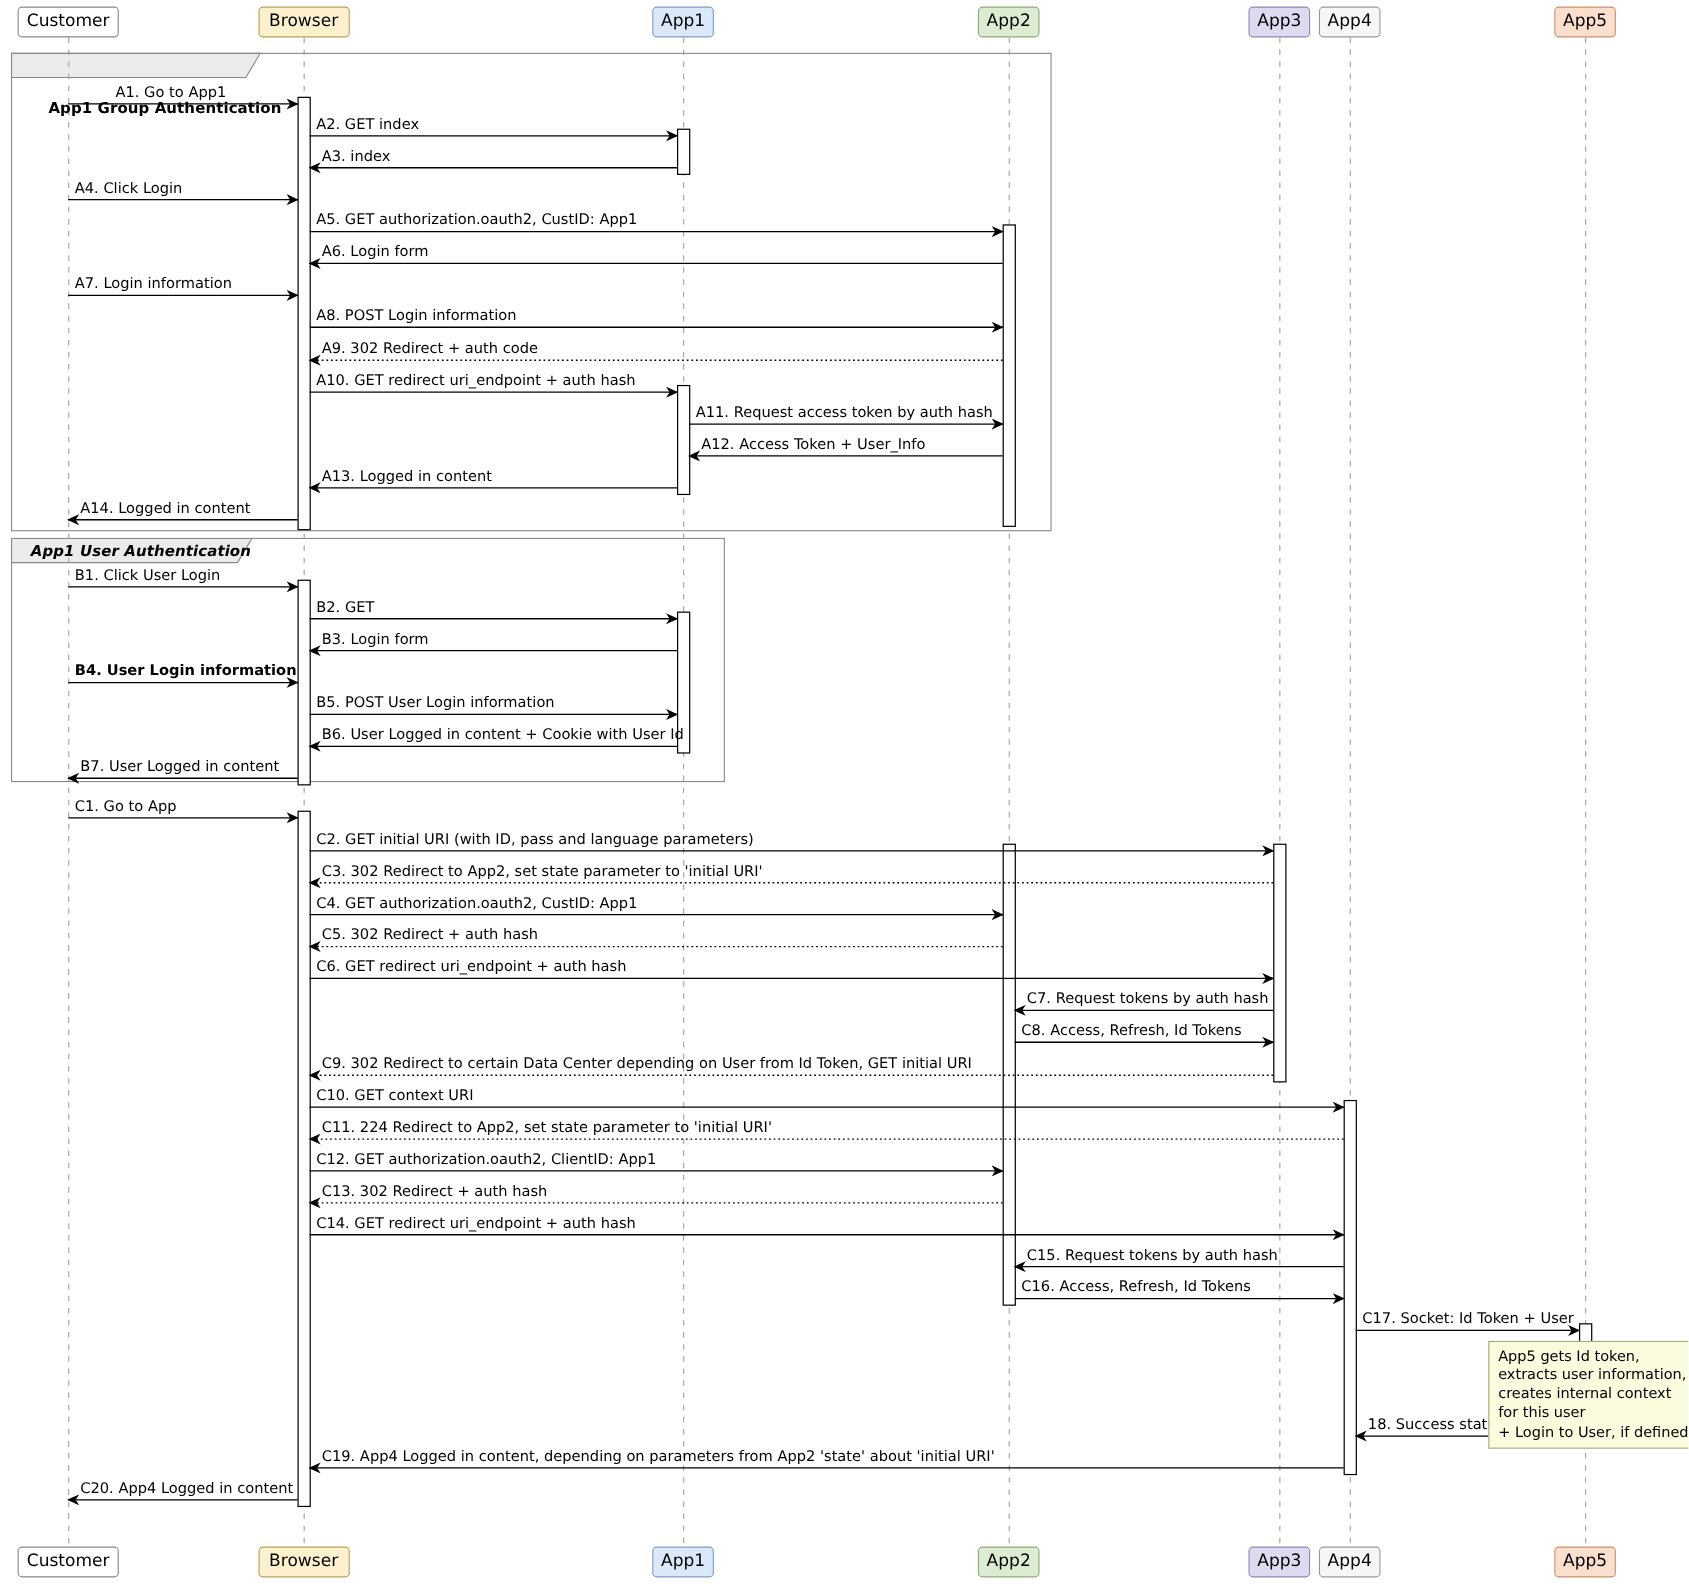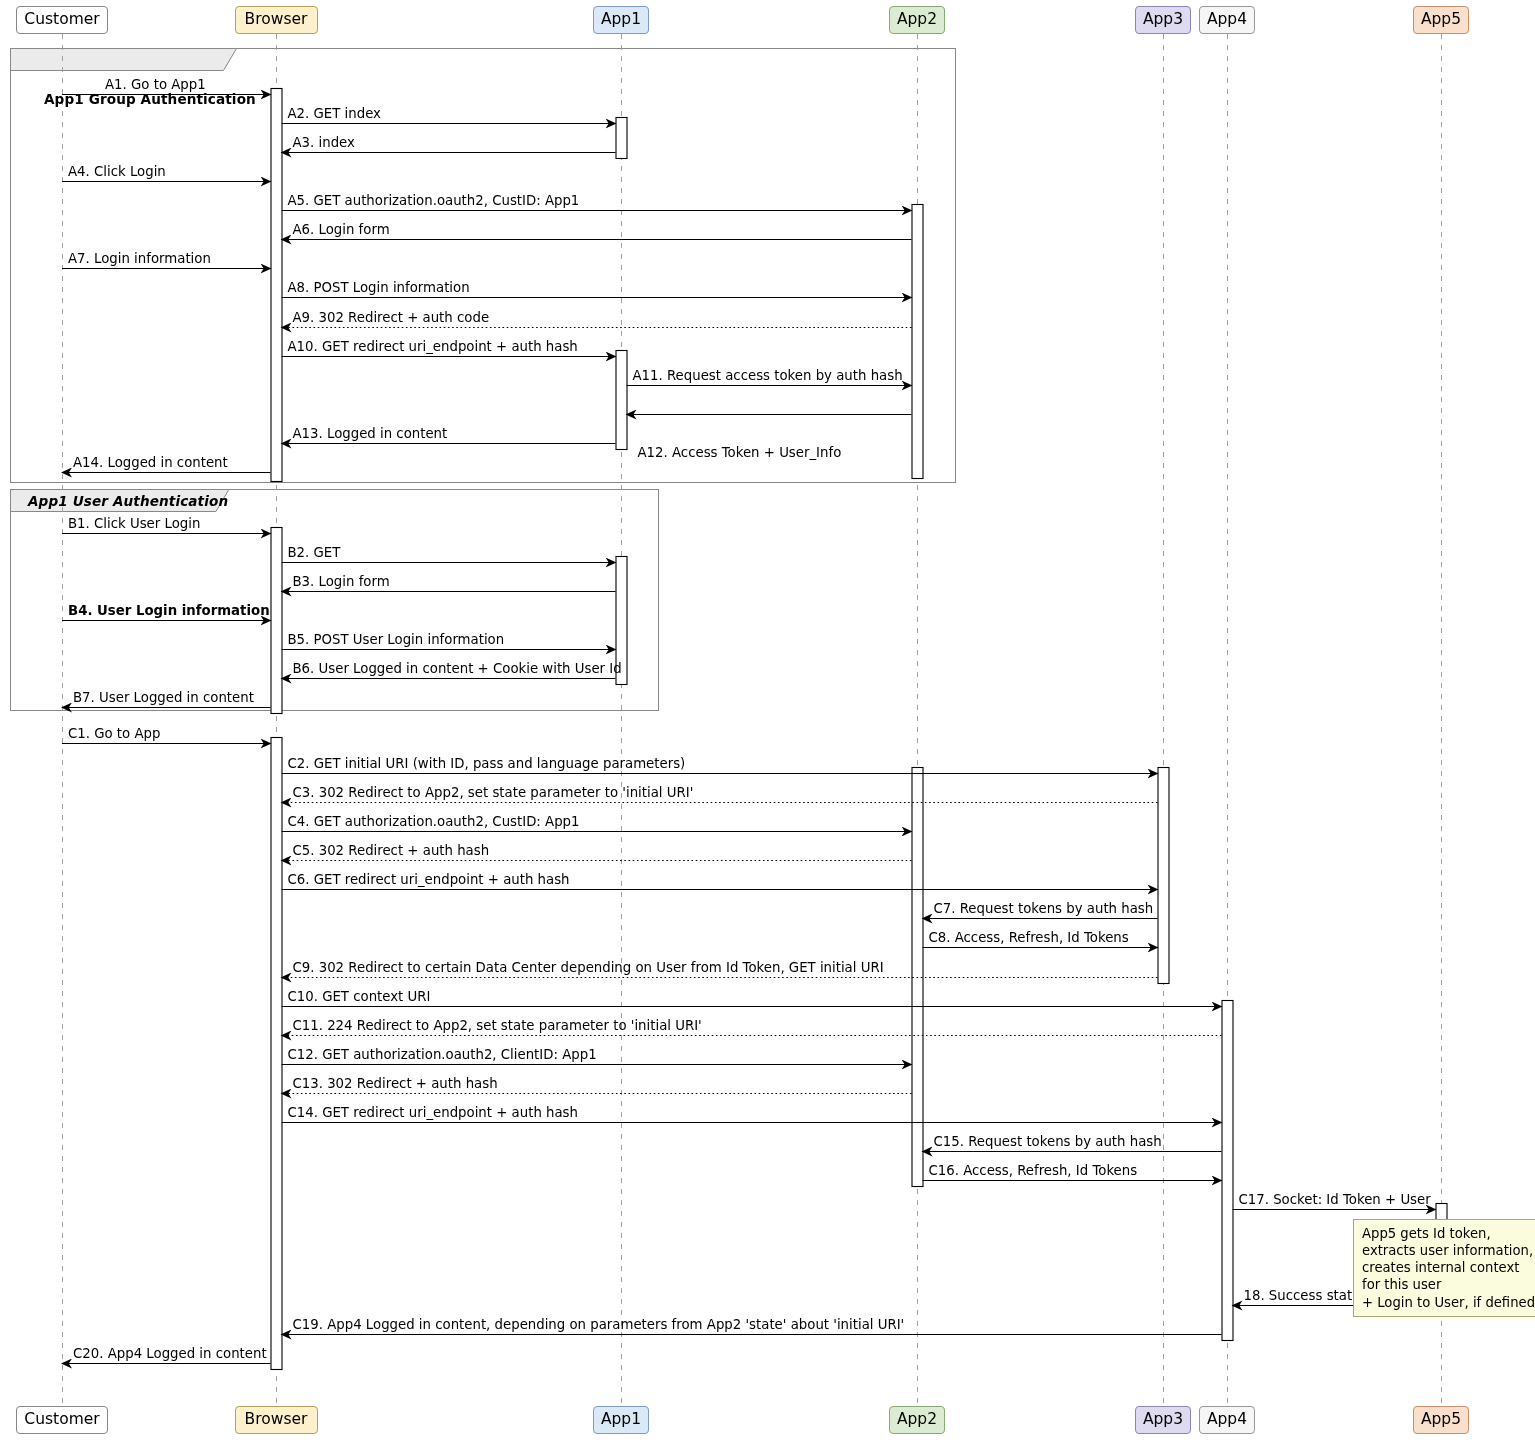--- a/index.html
+++ b/index.html
@@ -141,21 +141,21 @@
     <div class="msg-label" style="top: 107px; left: 287.5px;">A2. GET index</div>
     <div class="msg-label" style="top: 136px; left: 292.5px;">A3. index</div>
     <div class="msg-label" style="top: 165px; left: 68px;">A4. Click Login</div>
     <div class="msg-label" style="top: 194px; left: 287.5px;">A5. GET authorization.oauth2, CustID: App1</div>
     <div class="msg-label" style="top: 223px; left: 292.5px;">A6. Login form</div>
     <div class="msg-label" style="top: 252px; left: 68px;">A7. Login information</div>
     <div class="msg-label" style="top: 281px; left: 287.5px;">A8. POST Login information</div>
     <div class="msg-label" style="top: 311px; left: 292.5px;">A9. 302 Redirect + auth code</div>
     <div class="msg-label" style="top: 340px; left: 287.5px;">A10. GET redirect uri_endpoint + auth hash</div>
     <div class="msg-label" style="top: 369px; left: 632.5px;">A11. Request access token by auth hash</div>
-    <div class="msg-label" style="top: 398px; left: 637.5px; margin-top: 48px;">A12. Access Token + User_Info</div>
+    <div class="msg-label" style="top: 398px; left: 637.5px;">A12. Access Token + User_Info</div>
     <div class="msg-label" style="top: 427px; left: 292.5px;">A13. Logged in content</div>
     <div class="msg-label" style="top: 456px; left: 73px;">A14. Logged in content</div>
     <div class="msg-label" style="top: 517px; left: 68px;">B1. Click User Login</div>
     <div class="msg-label" style="top: 546px; left: 287.5px;">B2. GET</div>
     <div class="msg-label" style="top: 575px; left: 292.5px;">B3. Login form</div>
     <div class="msg-label" style="top: 604px; left: 68px; font-weight: bold;">B4. User Login information</div>
     <div class="msg-label" style="top: 633px; left: 287.5px;">B5. POST User Login information</div>
     <div class="msg-label" style="top: 662px; left: 292.5px;">B6. User Logged in content + Cookie with User Id</div>
     <div class="msg-label" style="top: 691px; left: 73px;">B7. User Logged in content</div>
     <div class="msg-label" style="top: 727px; left: 68px;">C1. Go to App</div>

